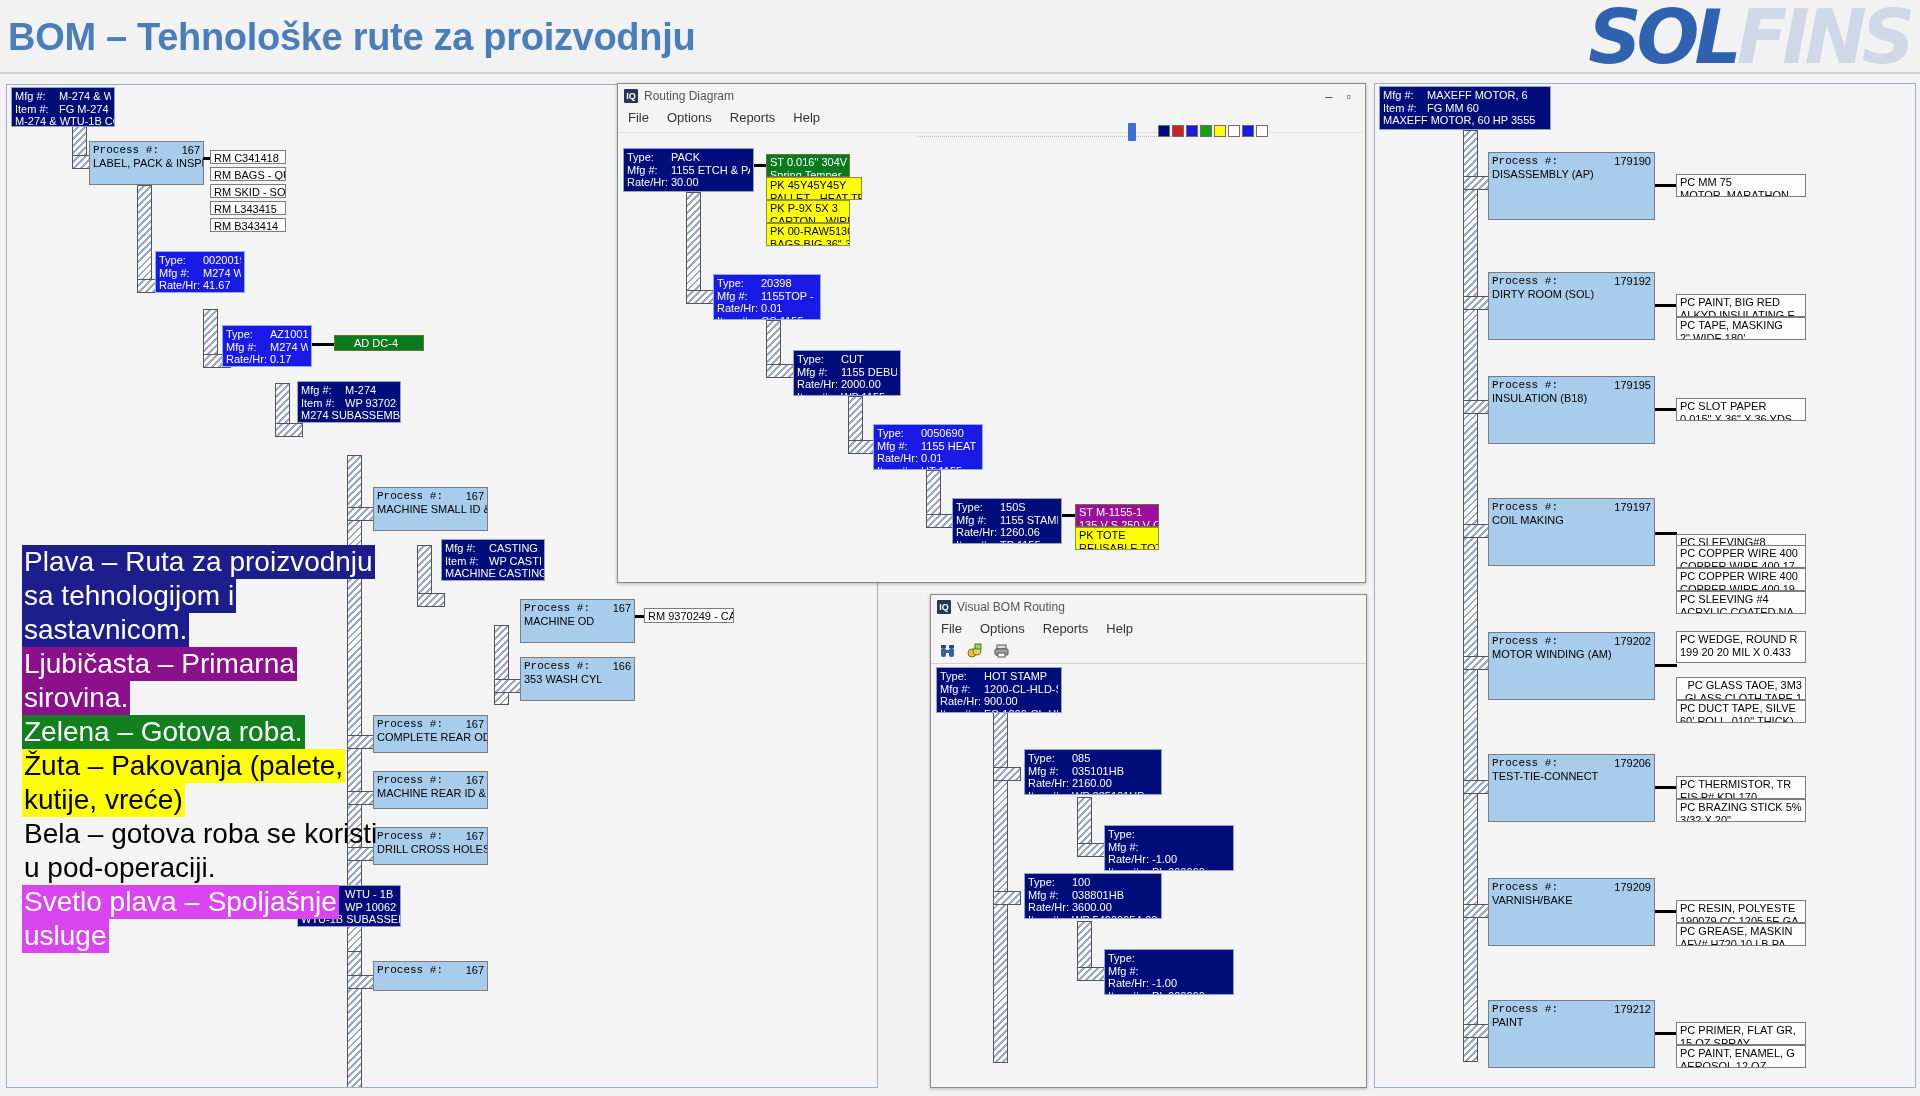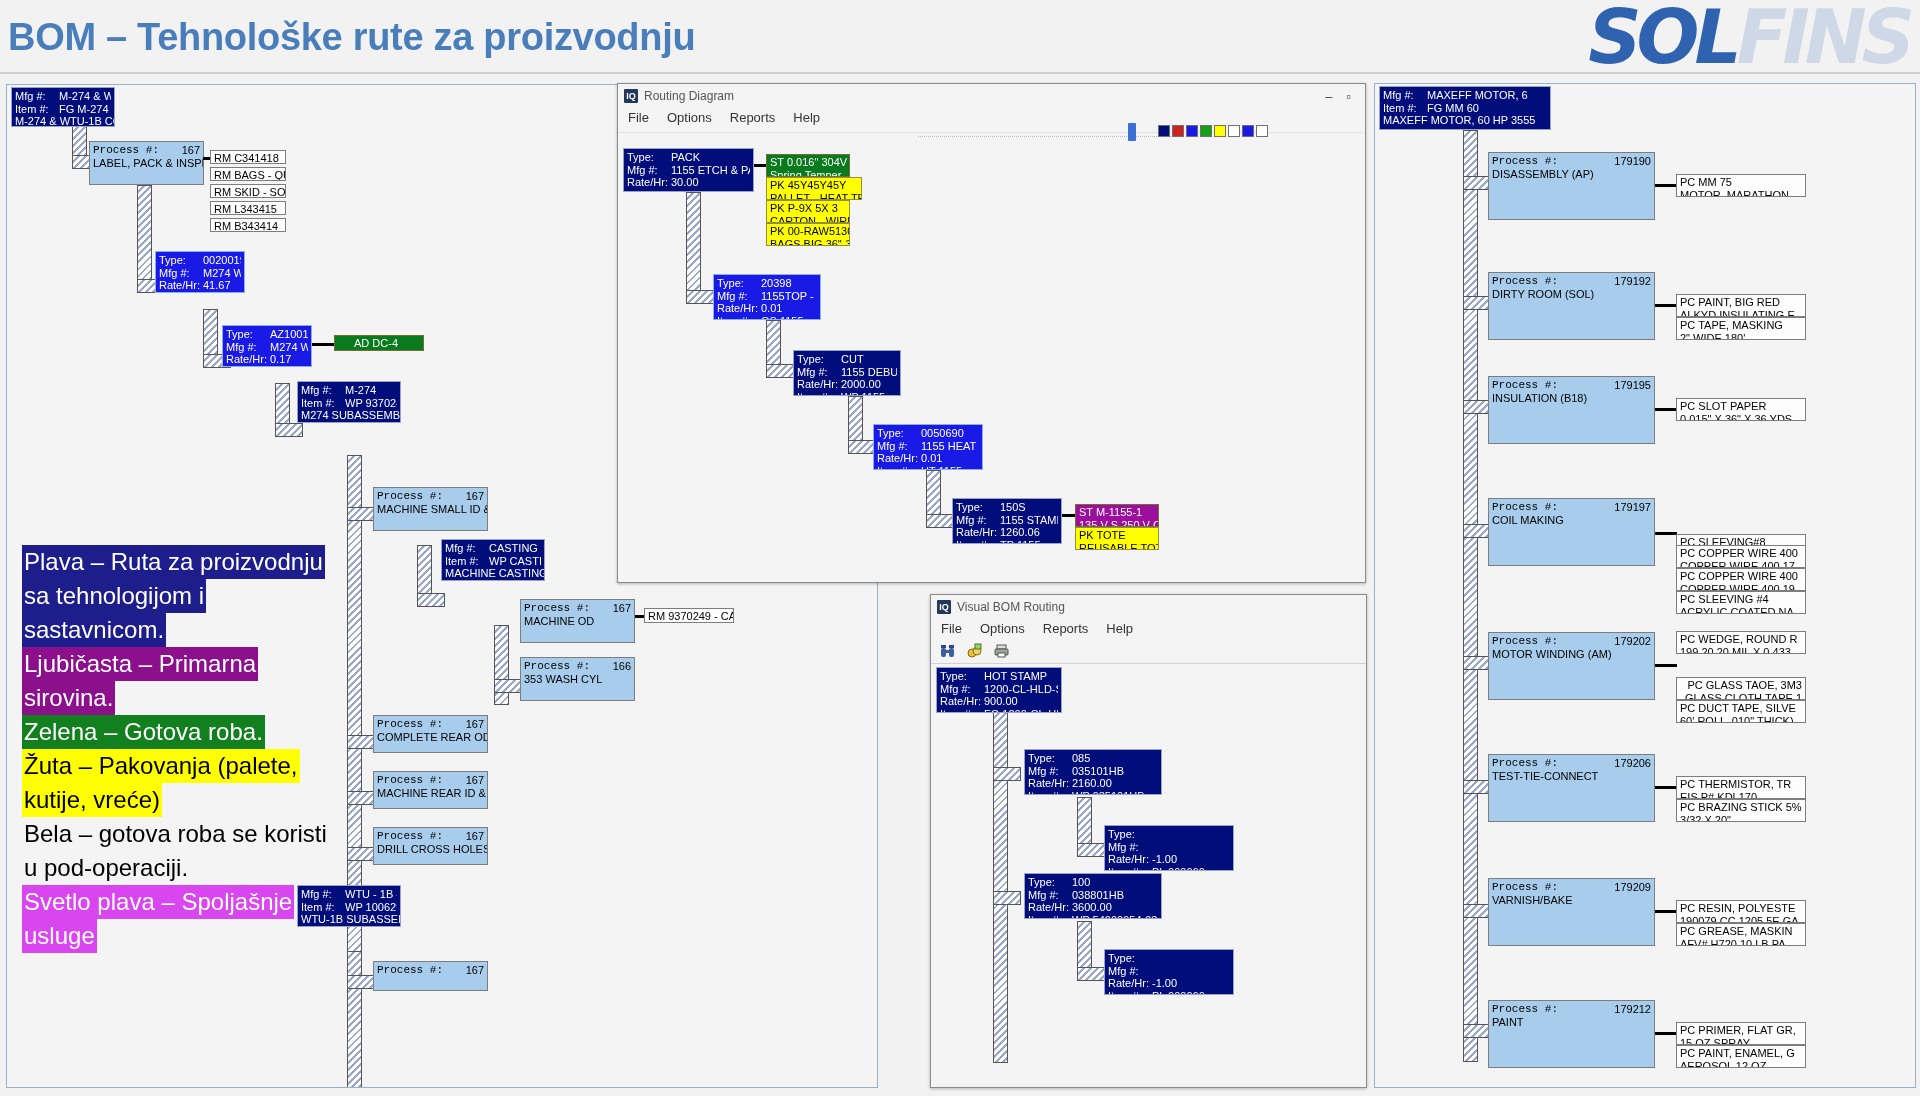--- a/index.html
+++ b/index.html
@@ -62,21 +62,21 @@
   .proc-head{display:flex;}
   .proc-head .p-l{flex:0 0 auto;font-family:Liberation Mono, monospace;}
   .proc-head .p-n{margin-left:auto;}
 
   
   .pipe{position:absolute;border:1px solid #555;
         background:repeating-linear-gradient(135deg,#ffffff 0 3px,#9aa6c8 3px 5px);}
   .wire{position:absolute;background:#000;height:3px;}
 
   
-  #legend{position:absolute;left:22px;top:545px;width:340px;font-size:24px;line-height:34px;color:#000;}
+  #legend{position:absolute;left:22px;top:545px;width:340px;font-size:28px;line-height:34px;color:#000;}
   #legend .ln{display:block;width:max-content;padding:0 2px;}
   .hl-navy{background:#1d1d8c;color:#fff;}
   .hl-purple{background:#8c0f8c;color:#fff;}
   .hl-green{background:#13801f;color:#fff;}
   .hl-yellow{background:#ffff00;color:#000;}
   .hl-none{background:transparent;color:#000;}
   .hl-blue{background:#d946ef;color:#fff;}
 </style>
 </head>
 <body>
@@ -696,21 +696,21 @@
 
     <div class="pipe" style="left:88px;top:572px;width:26px;height:12px;"></div>
     <div class="node n-proc" style="left:113px;top:548px;width:167px;height:68px;">
       <div class="proc-head">
           <span class="p-l">Process #:</span>
           <span class="p-n">179202</span>
         </div>
       <div>MOTOR WINDING (AM)</div>
     </div>
     <div class="wire" style="left:280px;top:580px;width:22px;"></div>
-    <div class="node n-white" style="left:301px;top:547px;width:130px;height:23px;">
+    <div class="node n-white" style="left:301px;top:547px;width:130px;height:32px;">
       <div>PC WEDGE, ROUND R</div>
       <div>199 20  20 MIL X 0.433</div>
     </div>
     <div class="node n-white" style="left:301px;top:593px;width:130px;height:23px;text-align:right;">
       <div>PC GLASS TAOE, 3M3</div>
       <div>GLASS CLOTH TAPE 1</div>
     </div>
     <div class="node n-white" style="left:301px;top:616px;width:130px;height:23px;">
       <div>PC DUCT TAPE, SILVE</div>
       <div>60' ROLL  .010" THICK)</div>

